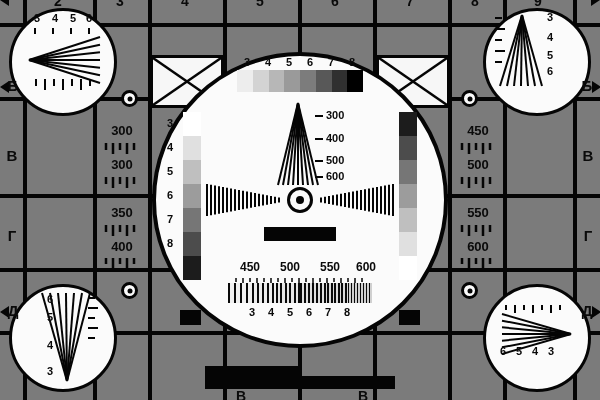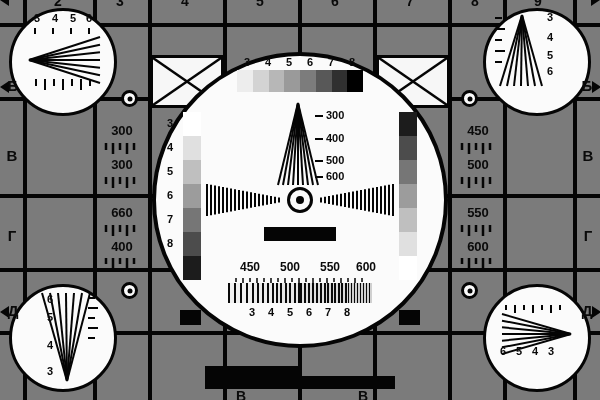--- a/index.html
+++ b/index.html
@@ -351,21 +351,21 @@
       <line x1="30" y1="1" x2="30" y2="8" stroke="#050505" stroke-width="2.5"></line>
     </svg>
   <span class="d" style="left:92px;top:158px;width:60px">300</span>
   <svg class="abs" style="left:104px;top:176px" width="36" height="13">
       <line x1="2" y1="1" x2="2" y2="8" stroke="#050505" stroke-width="2.5"></line>
       <line x1="9" y1="1" x2="9" y2="12" stroke="#050505" stroke-width="2.5"></line>
       <line x1="16" y1="1" x2="16" y2="8" stroke="#050505" stroke-width="2.5"></line>
       <line x1="23" y1="1" x2="23" y2="12" stroke="#050505" stroke-width="2.5"></line>
       <line x1="30" y1="1" x2="30" y2="8" stroke="#050505" stroke-width="2.5"></line>
     </svg>
-  <span class="d" style="left:92px;top:206px;width:60px">660</span>
+  <span class="d" style="left:92px;top:206px;width:60px">350</span>
   <svg class="abs" style="left:104px;top:224px" width="36" height="13">
       <line x1="2" y1="1" x2="2" y2="8" stroke="#050505" stroke-width="2.5"></line>
       <line x1="9" y1="1" x2="9" y2="12" stroke="#050505" stroke-width="2.5"></line>
       <line x1="16" y1="1" x2="16" y2="8" stroke="#050505" stroke-width="2.5"></line>
       <line x1="23" y1="1" x2="23" y2="12" stroke="#050505" stroke-width="2.5"></line>
       <line x1="30" y1="1" x2="30" y2="8" stroke="#050505" stroke-width="2.5"></line>
     </svg>
   <span class="d" style="left:92px;top:240px;width:60px">400</span>
   <svg class="abs" style="left:104px;top:257px" width="36" height="12">
       <line x1="2" y1="1" x2="2" y2="7" stroke="#050505" stroke-width="2.5"></line>

